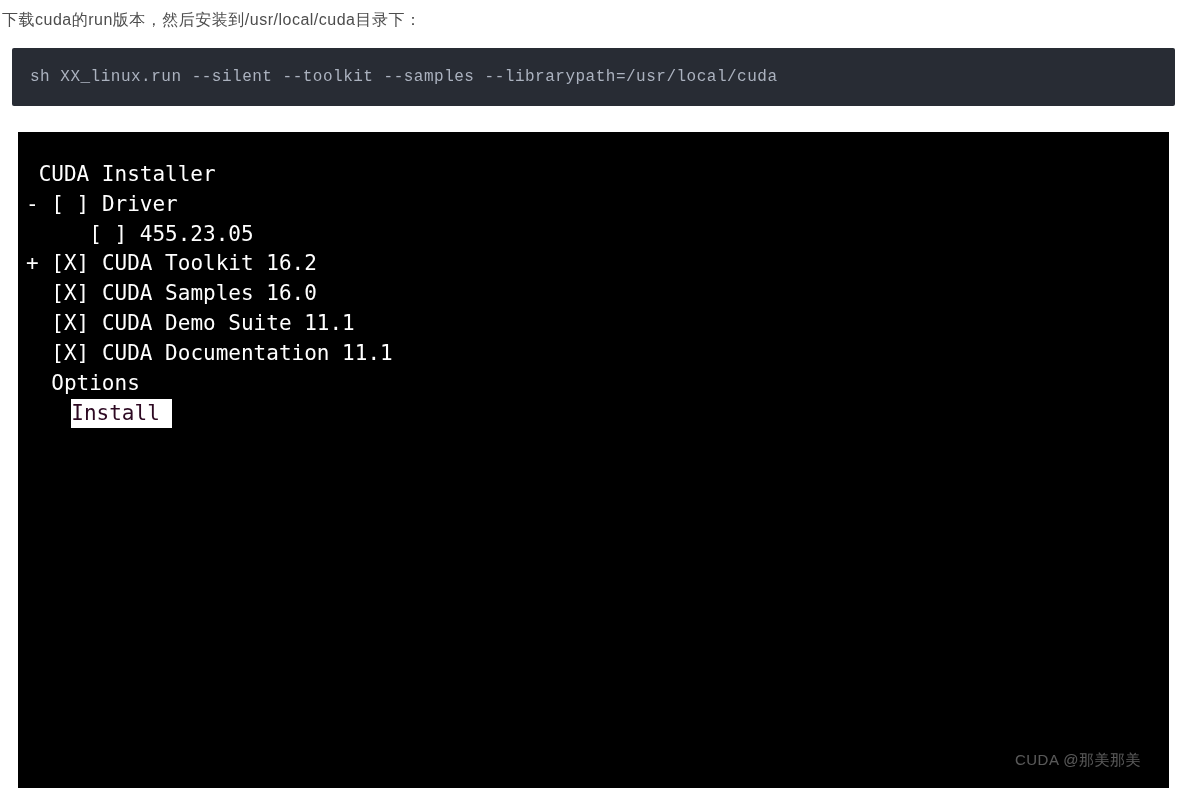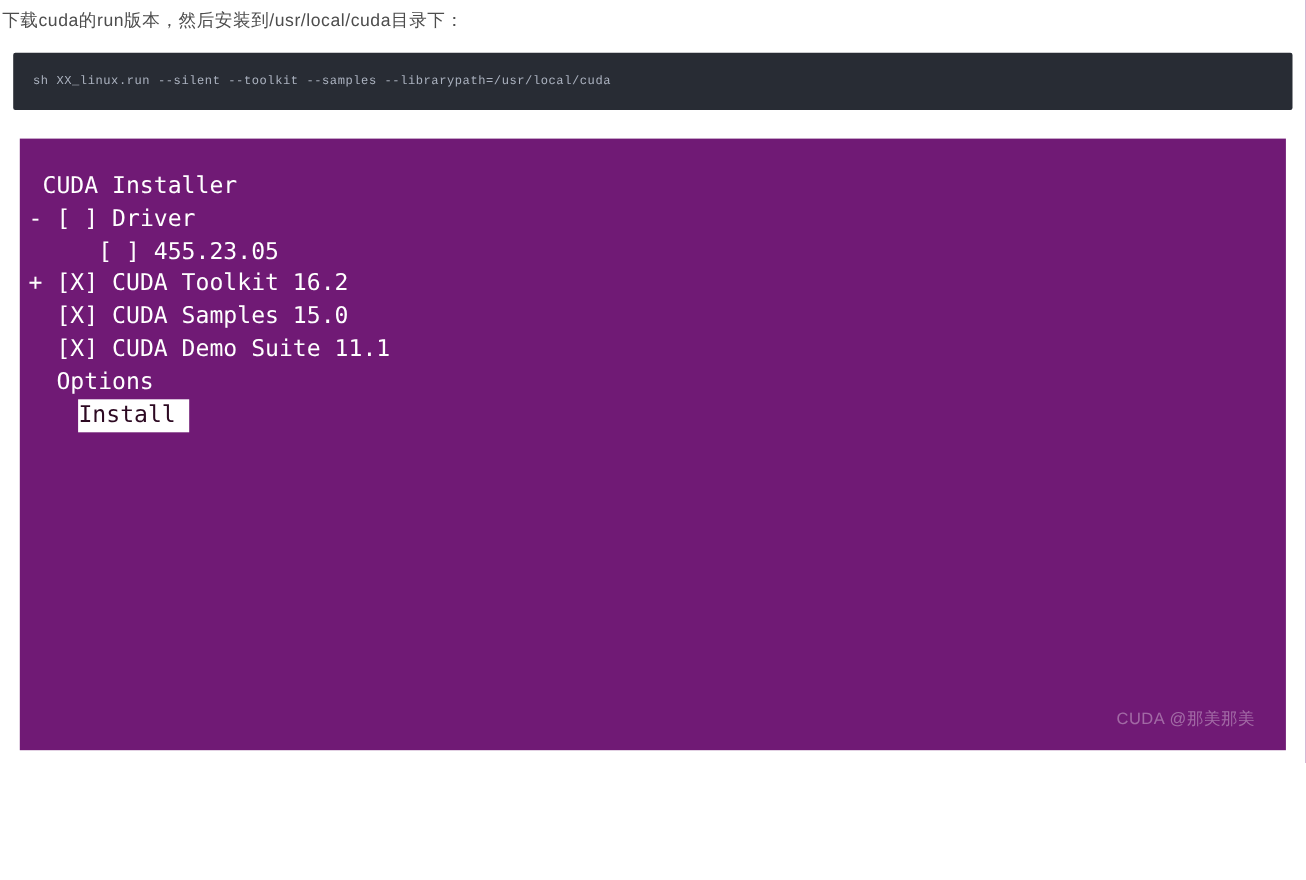--- a/index.html
+++ b/index.html
@@ -19,38 +19,38 @@
       font-size: 16px;
       padding: 8px 12px 16px 2px;
       line-height: 1.5;
       letter-spacing: 0.5px;
     }
     .code-block {
       background: #282c34;
       color: #abb2bf;
       padding: 20px 18px;
       font-family: "Consolas", "Monaco", "Courier New", monospace;
-      font-size: 11px;
+      font-size: 16px;
       margin: 0 12px 20px 12px;
       border-radius: 2px;
       letter-spacing: 0.5px;
     }
     .terminal-container {
       margin: 0 12px;
       padding: 6px;
       background: #ffffff;
     }
     .terminal {
-      background: #701a75;
+      background: #000000;
       padding: 28px 8px 8px 8px;
       font-family: "DejaVu Sans Mono", "Ubuntu Mono", "Consolas", monospace;
       font-size: 21px;
       line-height: 1.42;
       color: #ffffff;
-      height: 556px;
+      height: 656px;
       position: relative;
       font-weight: 500;
     }
     .terminal-line {
       white-space: pre;
     }
     .highlighted {
       background: #ffffff;
       color: #2d0922;
       display: inline-block;
@@ -73,19 +73,20 @@
 <div class="intro-text">下载cuda的run版本，然后安装到/usr/local/cuda目录下：</div>
 
 <div class="code-block">sh XX_linux.run --silent --toolkit --samples --librarypath=/usr/local/cuda</div>
 
 <div class="terminal-container">
   <div class="terminal">
     <div class="terminal-line"> CUDA Installer</div>
     <div class="terminal-line"><span>- </span><span>[ ]</span><span> Driver</span></div>
     <div class="terminal-line"><span>     </span><span>[ ]</span><span> 455.23.05</span></div>
     <div class="terminal-line"><span>+ </span><span>[X]</span><span> CUDA Toolkit 16.2</span></div>
-    <div class="terminal-line"><span>  </span><span>[X]</span><span> CUDA Samples 15.0</span></div>
+    <div class="terminal-line"><span>  </span><span>[X]</span><span> CUDA Samples 16.0</span></div>
     <div class="terminal-line"><span>  </span><span>[X]</span><span> CUDA Demo Suite 11.1</span></div>
+    <div class="terminal-line"><span>  </span><span>[X]</span><span> CUDA Documentation 11.1</span></div>
     <div class="terminal-line">  Options</div>
     <div class="terminal-line"><span>  </span><span class="highlighted">Install </span></div>
     <div class="watermark">CUDA @那美那美</div>
   </div>
 </div>
 
 </body></html>

